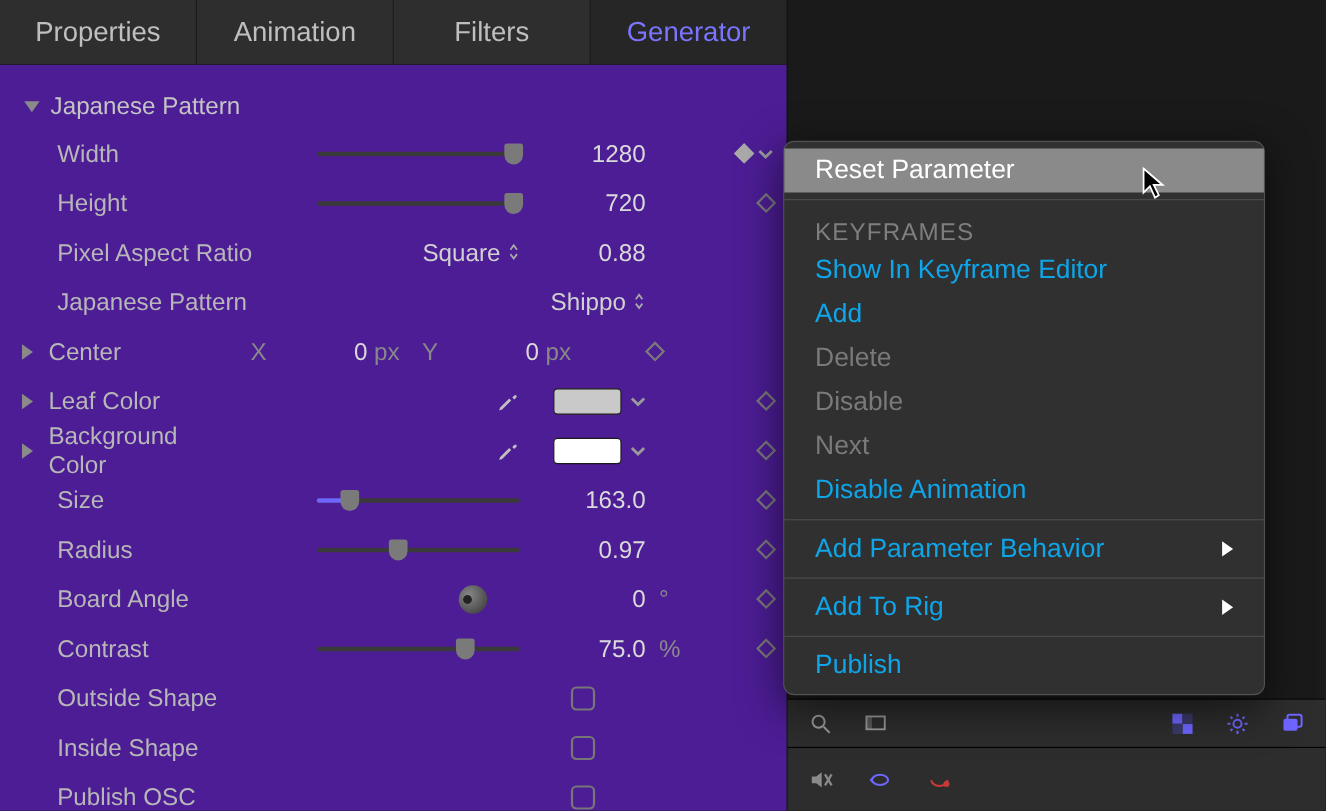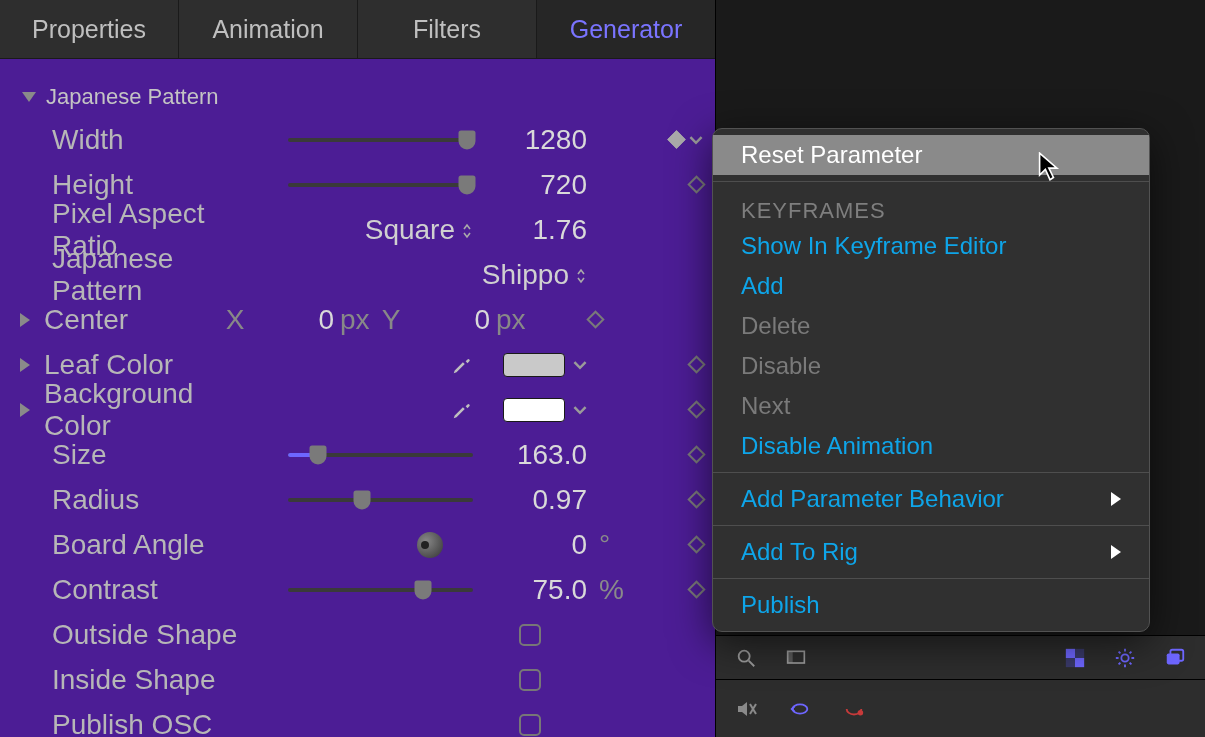--- a/index.html
+++ b/index.html
@@ -44,21 +44,21 @@
     padding-left: 22px; font-size: 22px; color: #c4c4c4;
   }
   .disclosure-tri {
     width: 0; height: 0; margin-right: 10px;
   }
   .tri-down { border-left: 7px solid transparent; border-right: 7px solid transparent; border-top: 10px solid #8a8a8a; }
   .tri-right { border-top: 7px solid transparent; border-bottom: 7px solid transparent; border-left: 10px solid #8a8a8a; }
   .row {
     display: flex; align-items: center; height: 45px;
     padding-left: 52px; padding-right: 12px;
-    font-size: 28px; color: #b7b7b7;
+    font-size: 22px; color: #b7b7b7;
   }
   .row.has-tri { padding-left: 20px; }
   .row .tri { width: 14px; margin-right: 10px; }
   .label { flex: 0 0 200px; }
   .ctrl { flex: 1; display: flex; align-items: center; justify-content: flex-end; }
   .value-col { flex: 0 0 120px; text-align: right; color: #d9d9d9; padding-right: 6px; }
   .unit-col { flex: 0 0 40px; color: #8a8a8a; text-align: left; padding-left: 6px; }
   .kf-col { flex: 0 0 70px; display: flex; align-items: center; justify-content: flex-end; gap: 6px; }
   .slider {
     position: relative; width: 185px; height: 24px; display: flex; align-items: center;
@@ -187,21 +187,21 @@
     <div class="row">
       <div class="label">Pixel Aspect Ratio</div>
       <div class="ctrl">
         <div class="popup-sel">
           <span>Square</span>
           <span class="updown"><svg viewBox="0 0 10 16">
                 <path d="M2 6 L5 2 L8 6 M2 10 L5 14 L8 10" fill="none" stroke="#aaa" stroke-width="1.6"></path>
               </svg></span>
         </div>
       </div>
-      <div class="value-col">1.76</div>
+      <div class="value-col">0.88</div>
       <div class="unit-col"></div>
       <div class="kf-col"></div>
     </div>
 
     <div class="row">
       <div class="label">Japanese Pattern</div>
       <div class="ctrl"></div>
       <div class="value-col" style="text-align:right">
         <div class="popup-sel" style="justify-content:flex-end">
           <span>Shippo</span>

